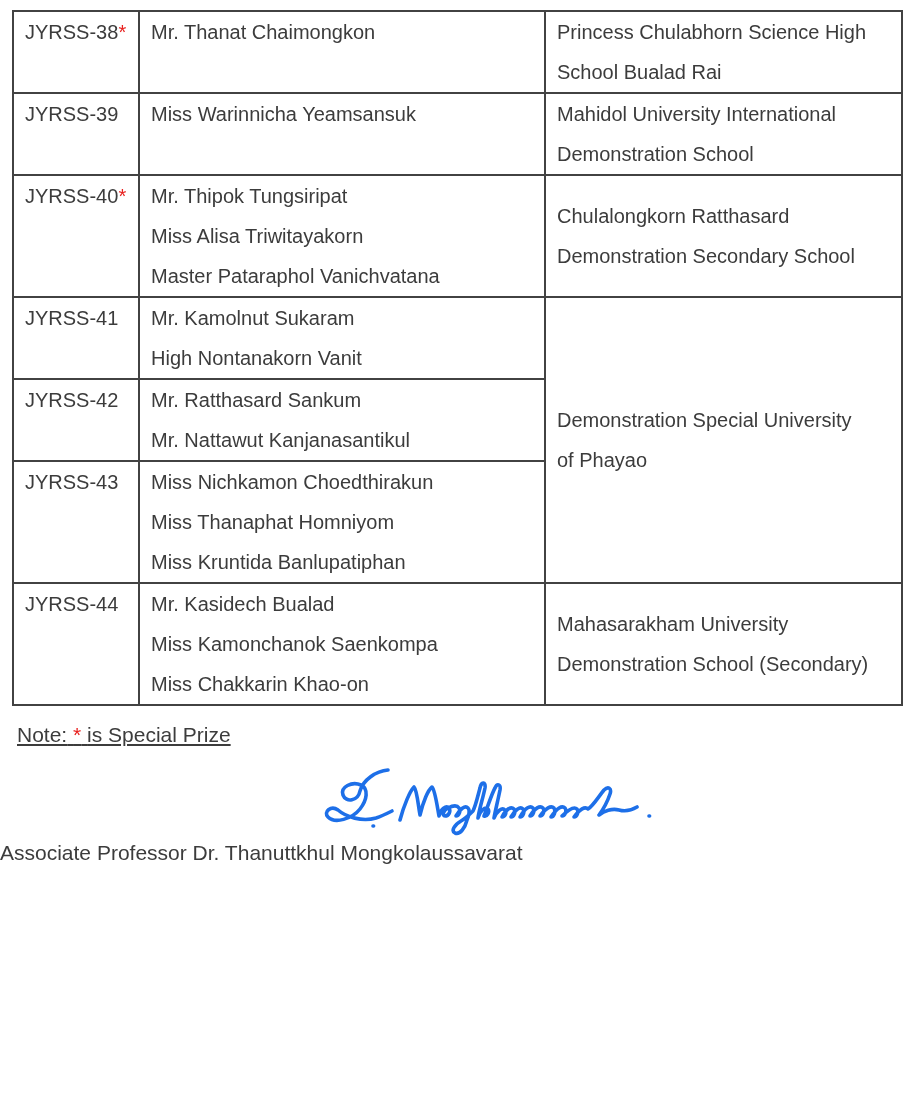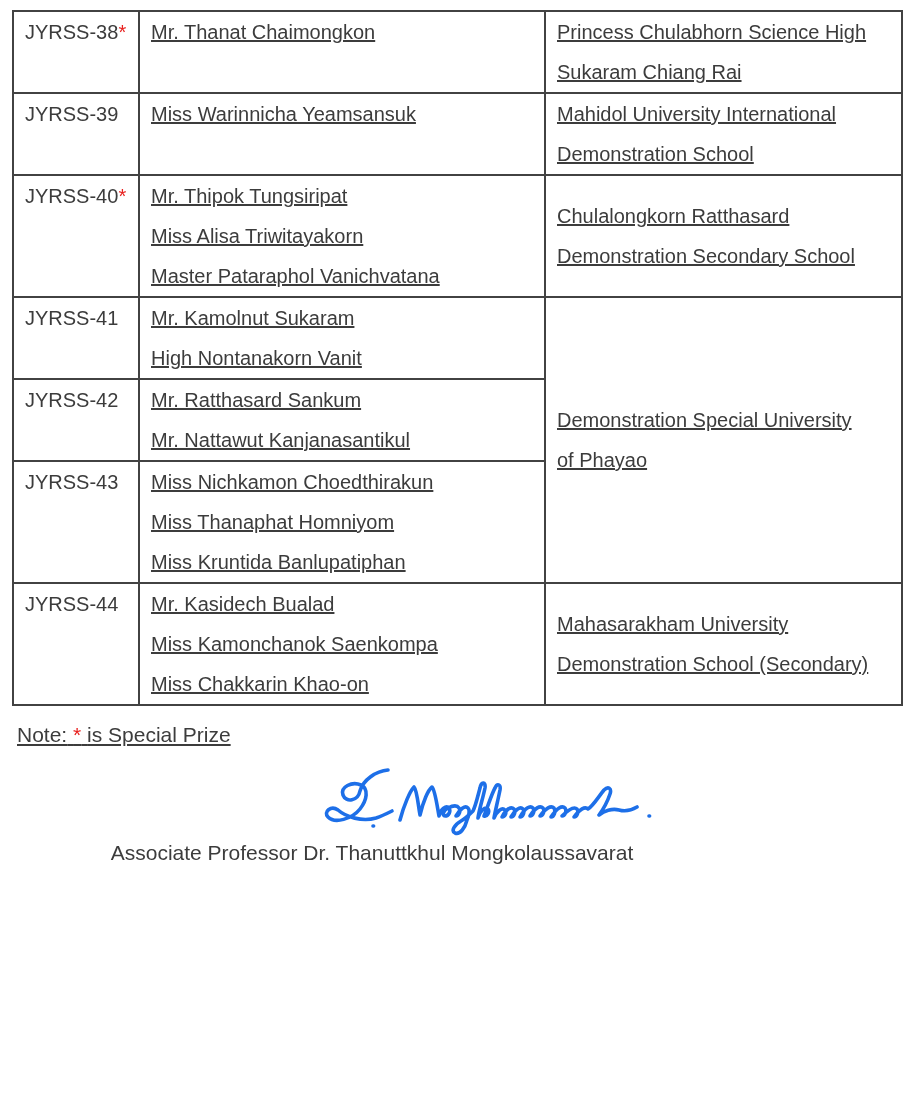--- a/index.html
+++ b/index.html
@@ -23,21 +23,21 @@
   table.results td {
     border: 2px solid #424242;
     font-size: 20px;
     line-height: 40px;
     padding: 0 11px;
     overflow: hidden;
   }
   td.code-cell  { vertical-align: top; white-space: nowrap; }
   td.names-cell { vertical-align: top; }
   td.school-cell{ vertical-align: middle; }
-  .name-line, .school-line { display: block; white-space: nowrap; text-decoration: underline; }
+  .name-line, .school-line { display: block; white-space: nowrap; }
   .star { color: #e8201e; }
   .note {
     position: absolute;
     left: 17px;
     top: 720px;
     font-size: 21px;
     line-height: 30px;
     white-space: pre;
     text-decoration: underline;
   }
@@ -45,21 +45,20 @@
     position: absolute;
     left: 318px;
     top: 762px;
     width: 340px;
     height: 80px;
   }
   .signoff-line {
     position: absolute;
     left: 0;
     width: 744px;
-    text-align: center;
     font-size: 21px;
     line-height: 27px;
   }
   .signoff-name  { top: 839px; }
   .signoff-title { top: 877px; }
   .signoff-date  { top: 915px; }
 </style>
 </head>
 <body>
 
@@ -72,21 +71,21 @@
         <col style="width:357px">
     </colgroup>
     <tbody>
       <tr style="height:78px">
         <td class="code-cell"><span>JYRSS-38</span><span class="star">*</span></td>
         <td class="names-cell">
           <span class="name-line">Mr. Thanat Chaimongkon</span>
         </td>
         <td class="school-cell">
           <span class="school-line">Princess Chulabhorn Science High</span>
-          <span class="school-line">Sukaram Chiang Rai</span>
+          <span class="school-line">School Bualad Rai</span>
         </td>
       </tr>
       <tr style="height:78px">
         <td class="code-cell"><span>JYRSS-39</span><span class="star"></span></td>
         <td class="names-cell">
           <span class="name-line">Miss Warinnicha Yeamsansuk</span>
         </td>
         <td class="school-cell">
           <span class="school-line">Mahidol University International</span>
           <span class="school-line">Demonstration School</span>

